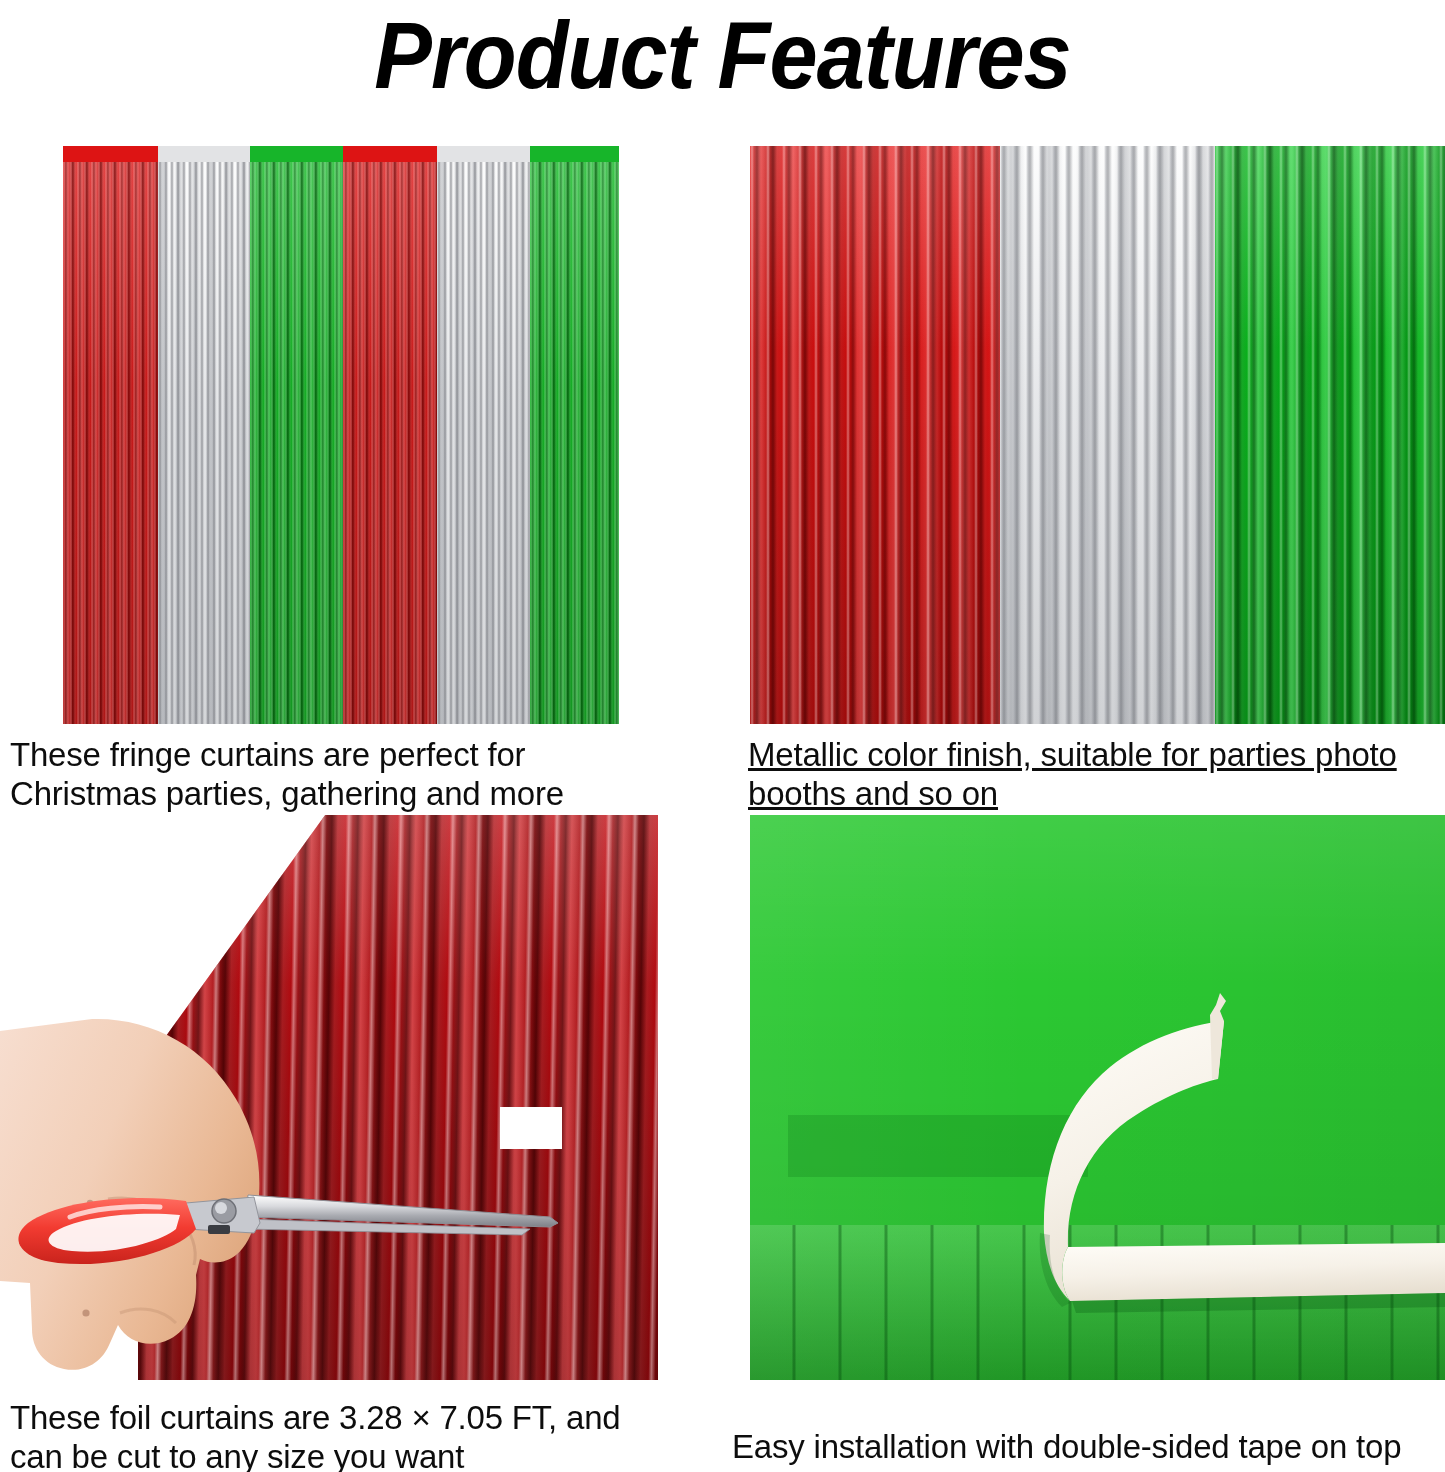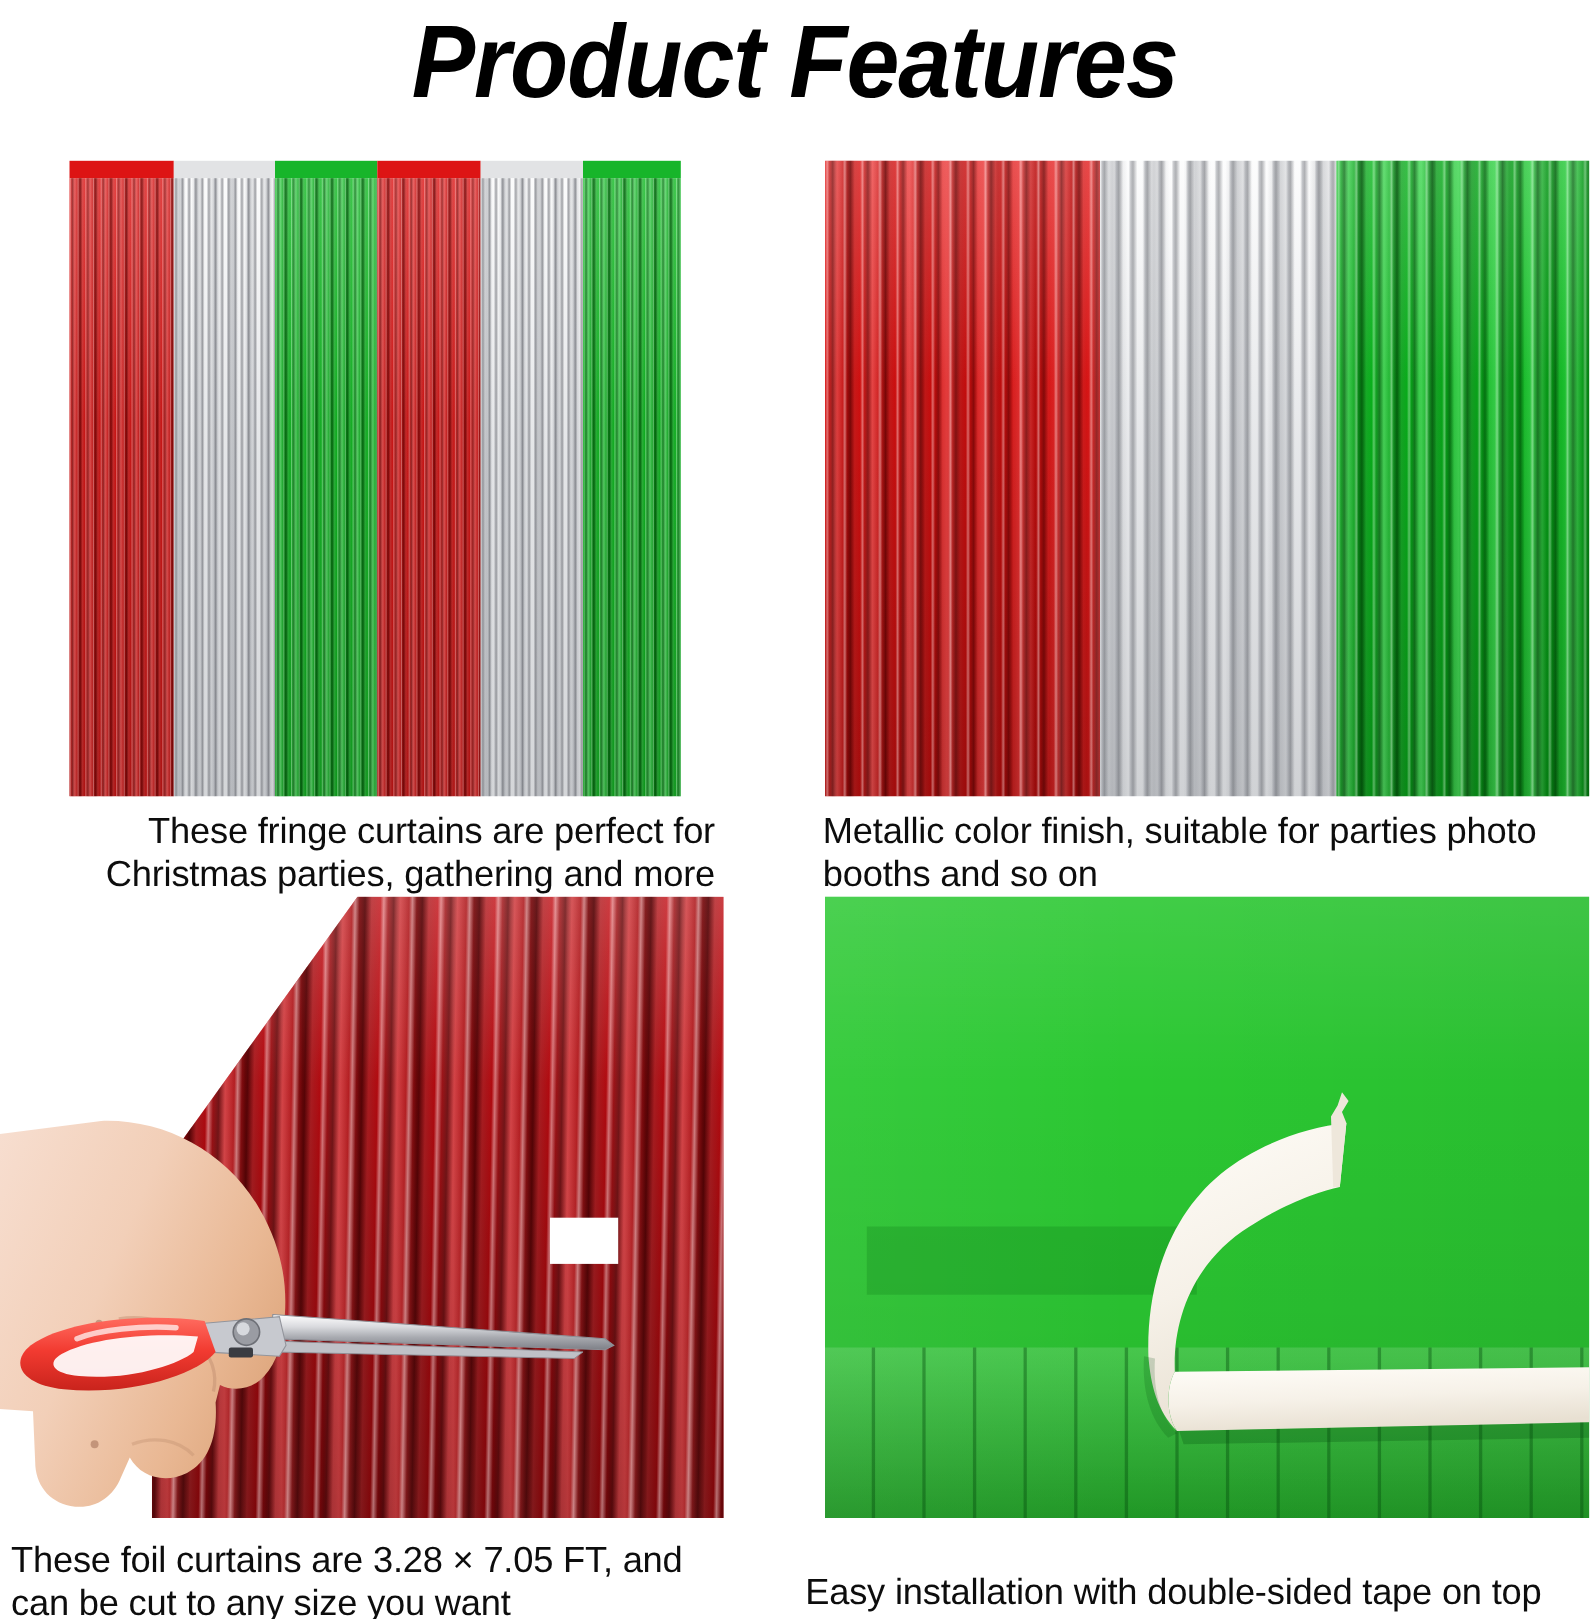--- a/index.html
+++ b/index.html
@@ -244,22 +244,22 @@
       repeating-linear-gradient(90deg,
         rgba(0,0,0,0.00) 0px,
         rgba(0,0,0,0.00) 42px,
         rgba(0,70,10,0.38) 43px,
         rgba(0,70,10,0.38) 45px,
         rgba(0,0,0,0.00) 46px),
       linear-gradient(180deg, rgba(255,255,255,0.14), rgba(0,0,0,0.10));
   }
 
   
-  #cap1 { left: 10px;  top: 735px;  width: 640px; text-align: right; }
-  #cap2 { left: 748px; top: 735px;  width: 692px; }
+  #cap1 { left: 10px;  top: 735px;  width: 640px; }
+  #cap2 { left: 748px; top: 735px;  width: 692px; text-decoration: underline; }
   #cap3 { left: 10px;  top: 1398px; width: 660px; }
   #cap4 { left: 732px; top: 1398px; width: 710px; margin-top: 29px; }
 </style>
 </head>
 <body>
 
 <div id="page">
 
   <div id="title">Product Features</div>
 

